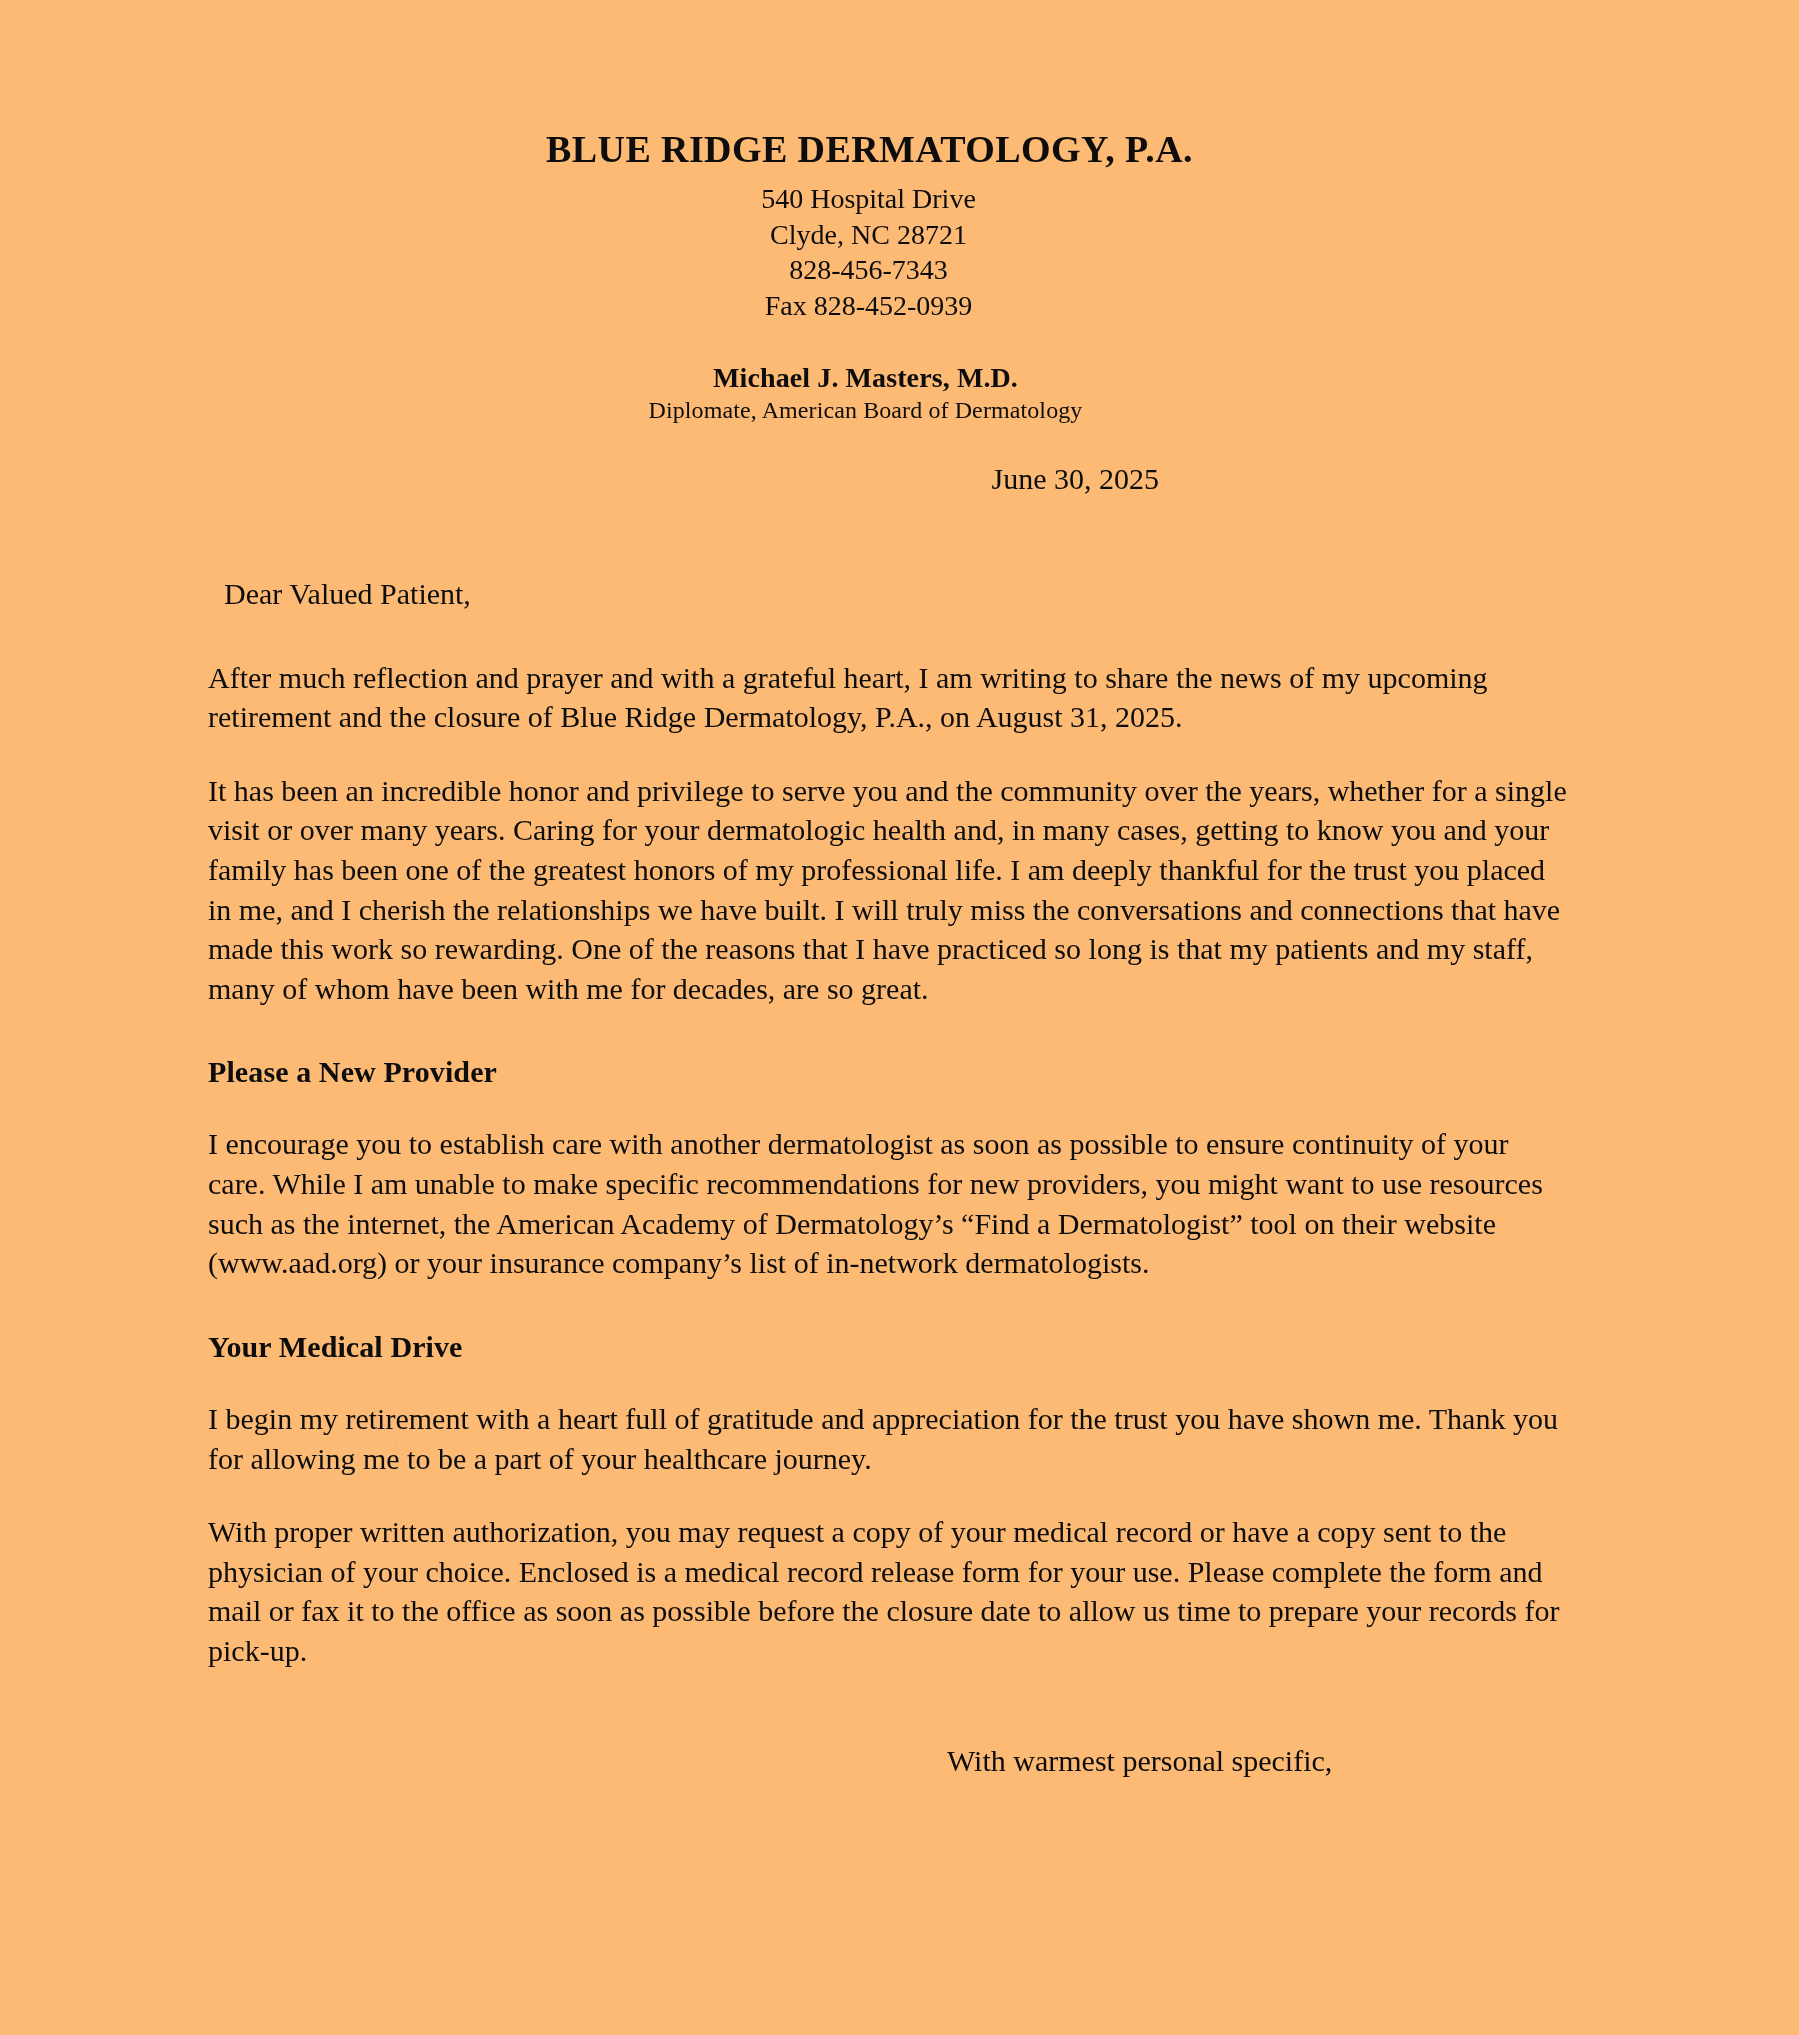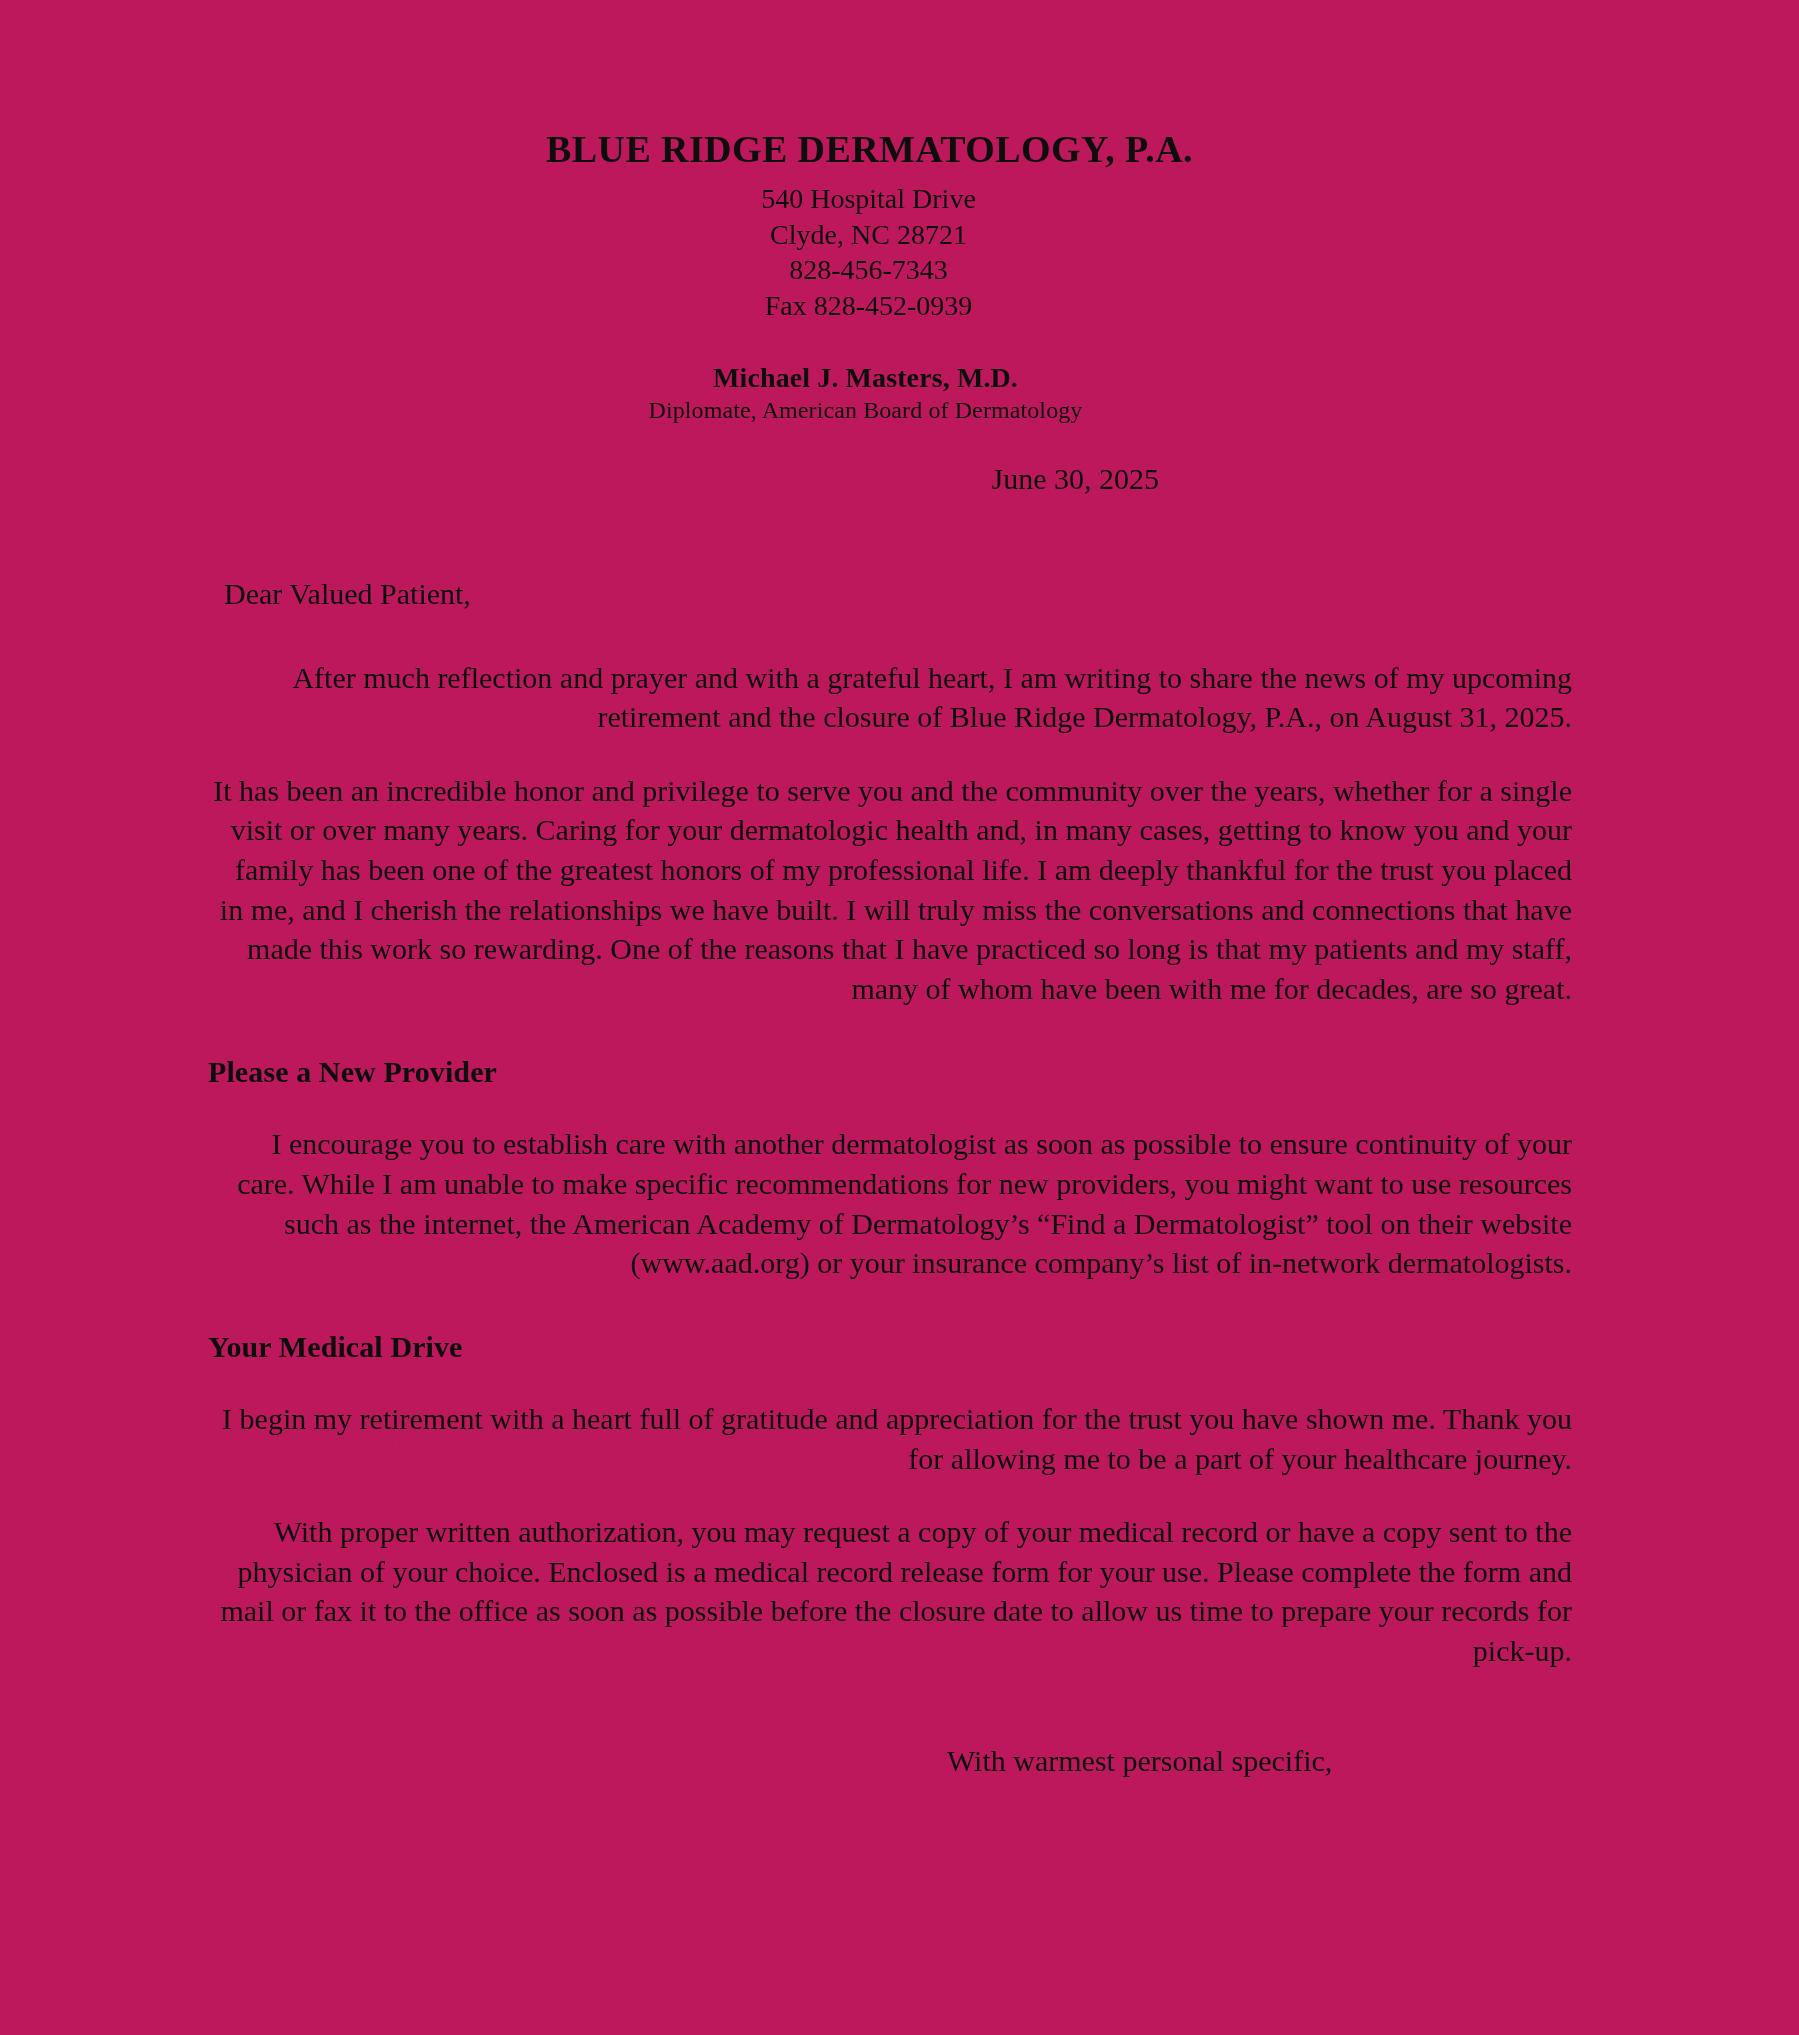--- a/index.html
+++ b/index.html
@@ -6,21 +6,21 @@
   html, body {
     margin: 0;
     padding: 0;
     background: #ffffff;
   }
 
   .page {
     position: relative;
     width: 1799px;
     height: 2035px;
-    background: #be185d;
+    background: #fdba74;
     font-family: "Liberation Serif", "DejaVu Serif", serif;
     color: #0d0d0d;
     overflow: hidden;
     box-sizing: border-box;
   }
 
   
   .scan-noise {
     position: absolute;
     inset: 0;
@@ -106,21 +106,21 @@
     font-size: 30px;
     line-height: 1.32;
   }
 
   .salutation {
     margin: 0 0 44px 16px;
   }
 
   .body-para {
     margin: 0 0 34px 0;
-    text-align: right;
+    text-align: left;
   }
 
   .section-heading {
     font-weight: 700;
     margin: 44px 0 32.5px 0;
     font-size: 30px;
     letter-spacing: 0.1px;
   }
 
   .closing {

